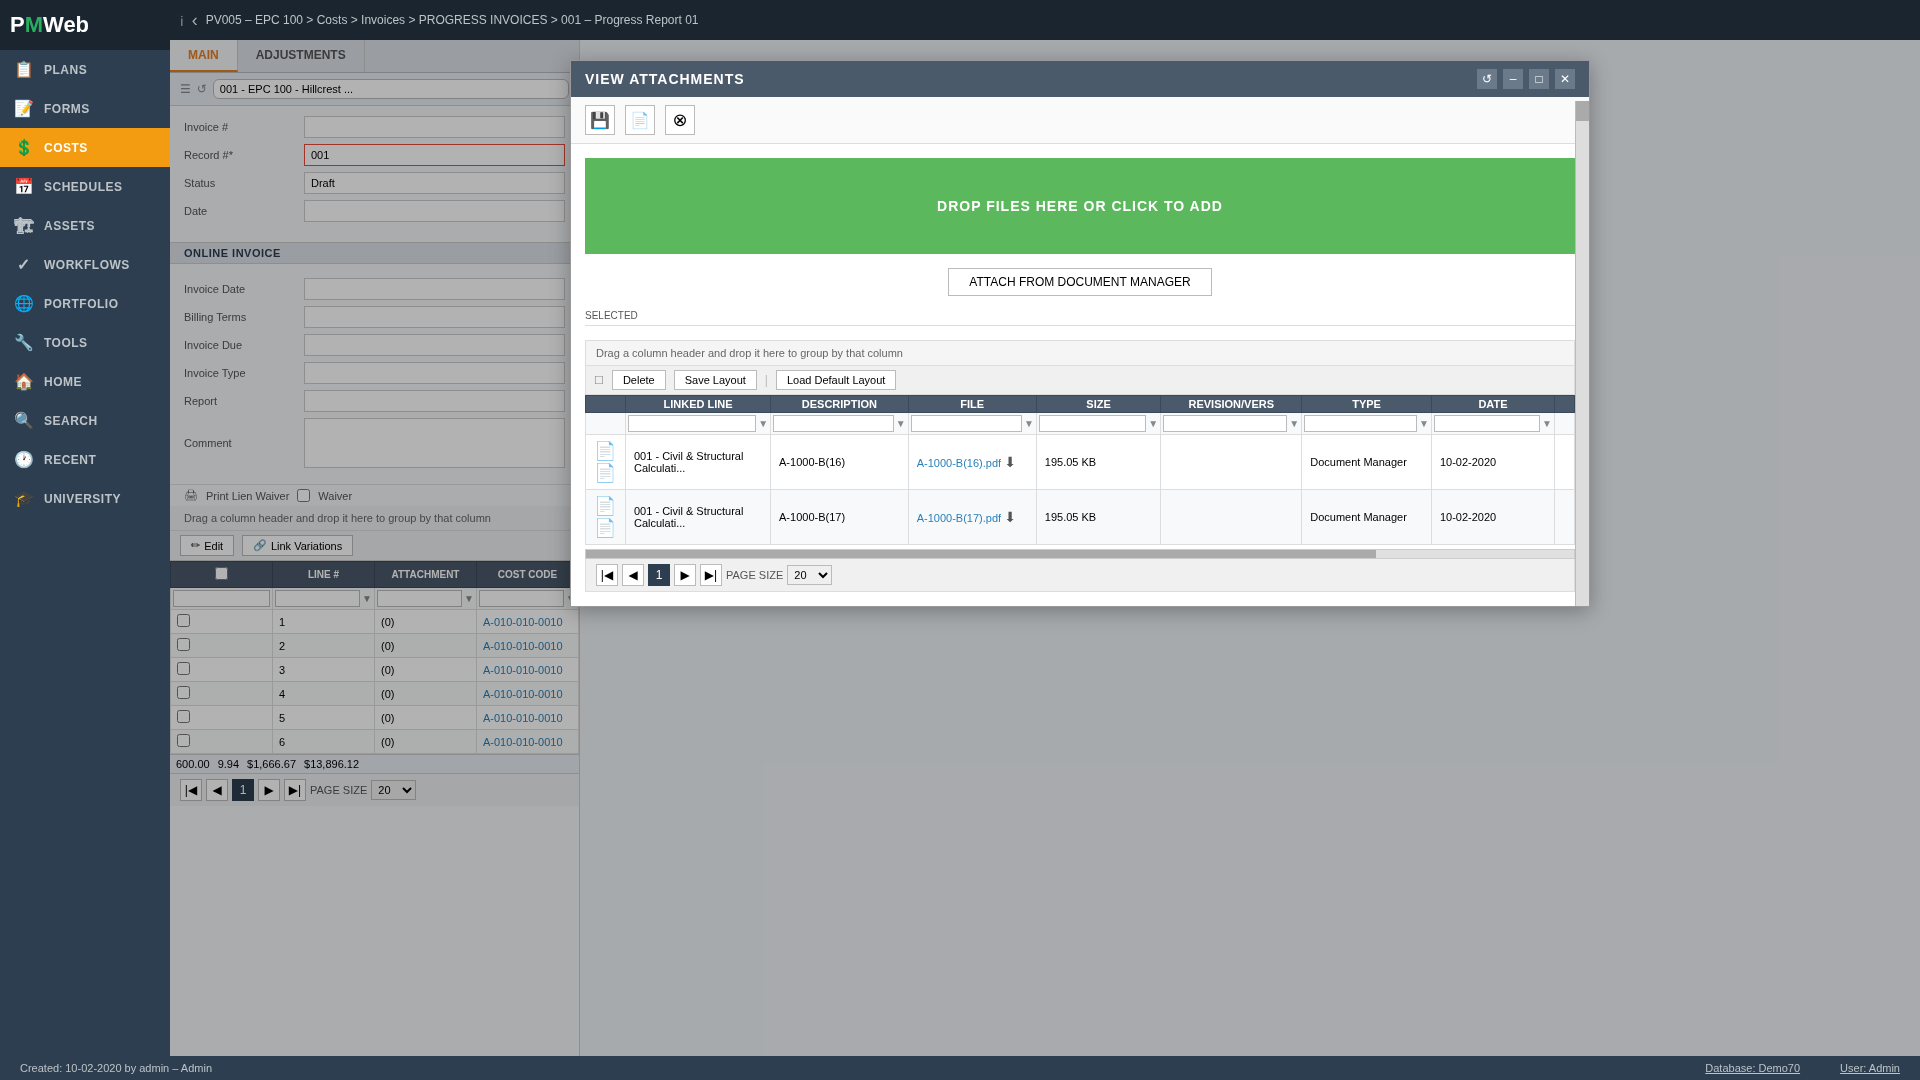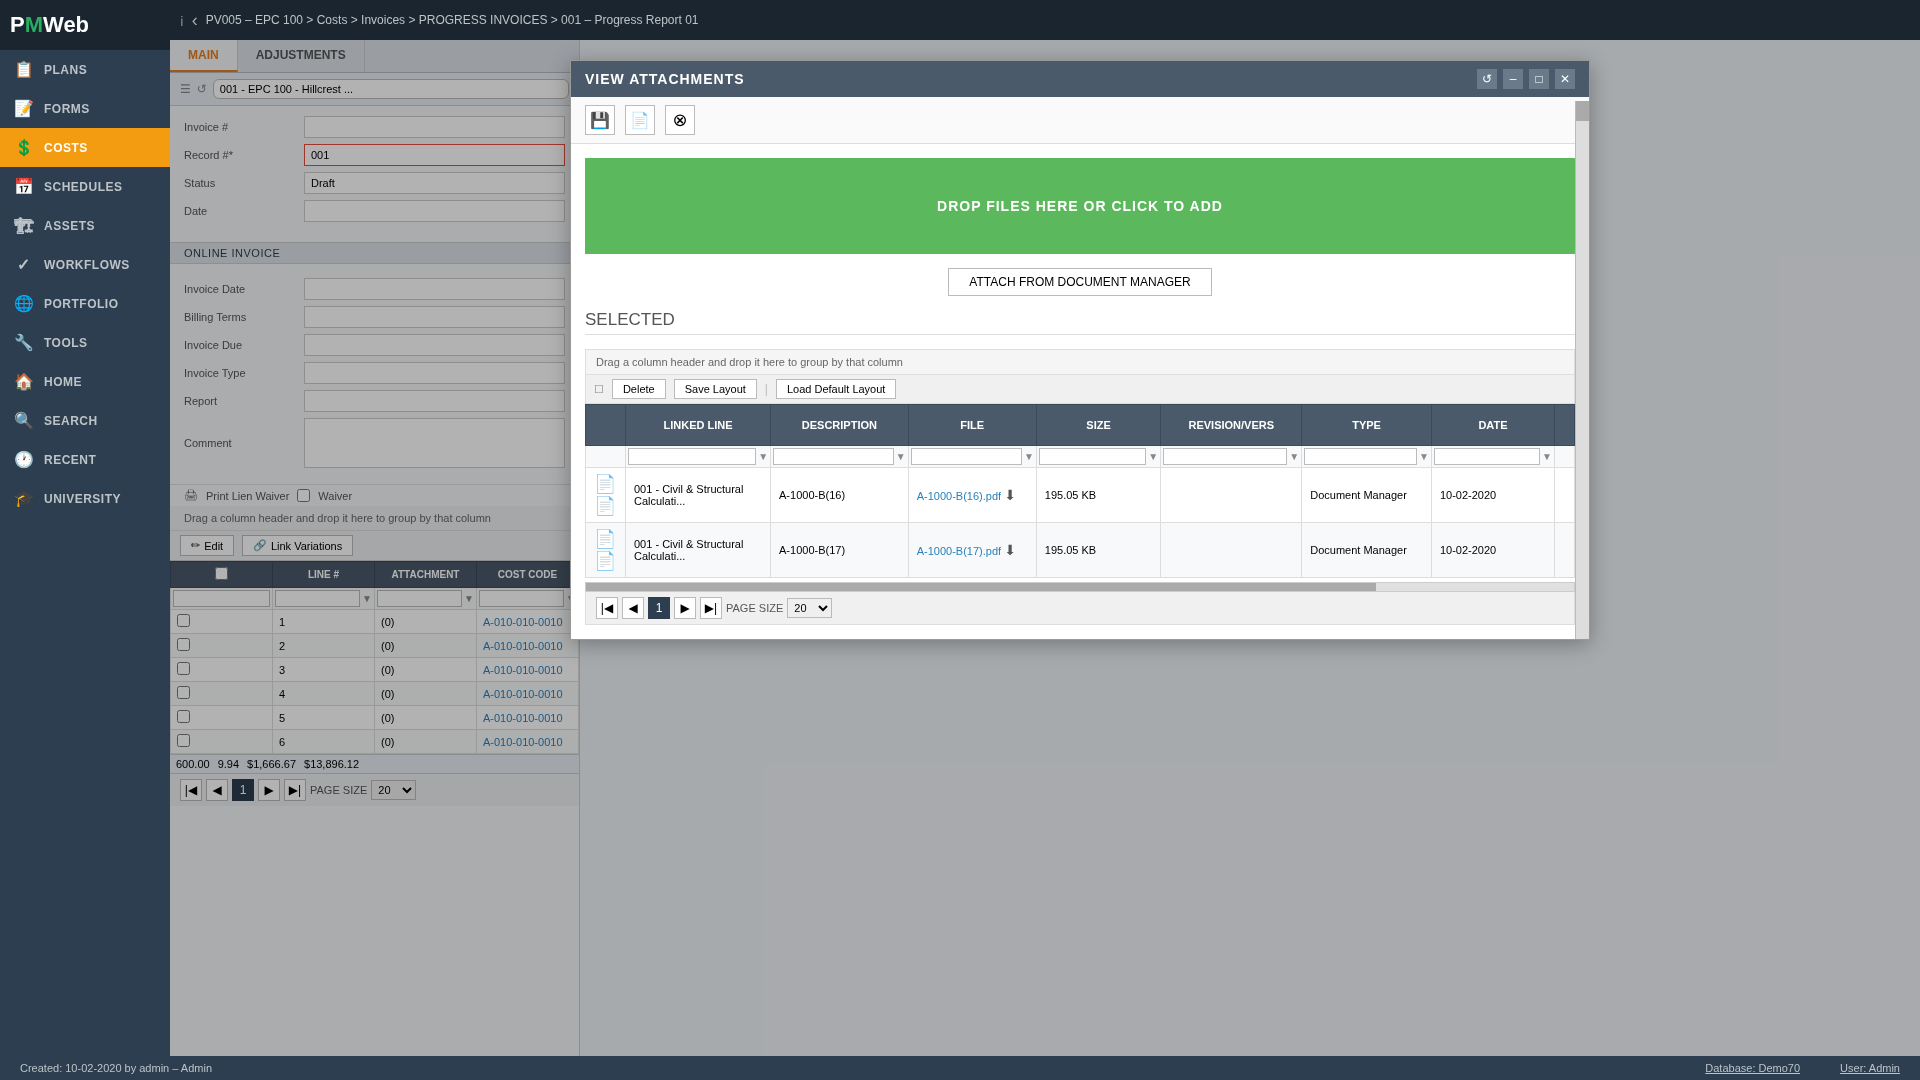--- a/index.html
+++ b/index.html
@@ -62,21 +62,21 @@
     .form-section { padding: 10px 14px; }
     .form-row { display: flex; align-items: center; margin-bottom: 6px; }
     .form-label { width: 120px; font-size: 11px; color: #555; flex-shrink: 0; }
     .form-input {
       flex: 1; padding: 3px 6px; border: 1px solid #ccc; background: white;
       font-size: 11px; height: 22px;
     }
     .form-input.required { border-color: #e74c3c; }
 
     .section-divider {
-      background: #dde3ea; padding: 4px 14px; font-size: 11px; font-weight: 400;
+      background: #dde3ea; padding: 4px 14px; font-size: 11px; font-weight: 700;
       color: #2c3e50; letter-spacing: 0.5px; border-top: 1px solid #ccc; border-bottom: 1px solid #ccc;
       margin: 4px 0;
     }
 
     .drag-hint {
       padding: 6px 14px; font-size: 11px; color: #666; background: #eef0f3; border-bottom: 1px solid #ddd;
     }
 
     .action-bar {
       padding: 4px 10px; display: flex; gap: 8px; align-items: center;
@@ -171,34 +171,34 @@
       background: #5cb85c; color: white; padding: 40px 20px;
       text-align: center; cursor: pointer; margin-bottom: 14px; font-size: 14px; font-weight: 700;
       letter-spacing: 1px;
     }
 
     .attach-btn {
       display: block; margin: 0 auto 14px auto; padding: 6px 20px;
       border: 1px solid #bbb; background: white; cursor: pointer; font-size: 12px;
     }
 
-    .selected-label { font-size: 17px; color: #555; margin-bottom: 8px; padding-bottom: 4px; border-bottom: 1px solid #ddd; }
+    .selected-label { font-size: 10px; color: #555; margin-bottom: 8px; padding-bottom: 4px; border-bottom: 1px solid #ddd; }
 
     .modal-table-section { margin-top: 14px; }
     .modal-drag-hint {
       padding: 6px 10px; font-size: 11px; color: #666; background: #f5f5f5; border: 1px solid #ddd;
     }
     .modal-action-bar {
       padding: 4px 8px; display: flex; gap: 8px; align-items: center;
       background: #f0f0f0; border: 1px solid #ddd; border-top: none;
     }
 
     .modal-data-table { width: 100%; border-collapse: collapse; font-size: 11px; }
     .modal-data-table th {
-      background: #4a5a6b; color: white; padding: 14px 8px;
+      background: #4a5a6b; color: white; padding: 2px 8px;
       border: 1px solid #3a4a5b; font-size: 11px; font-weight: 600;
     }
     .modal-data-table td {
       padding: 5px 8px; border: 1px solid #ddd; background: white;
     }
     .modal-data-table tr:nth-child(even) td { background: #f8f9fa; }
     .modal-data-table .filter-row td { background: #eef0f3; padding: 2px; }
     .modal-data-table .filter-row input {
       width: 100%; padding: 2px 4px; border: 1px solid #bbb; font-size: 10px;
     }

